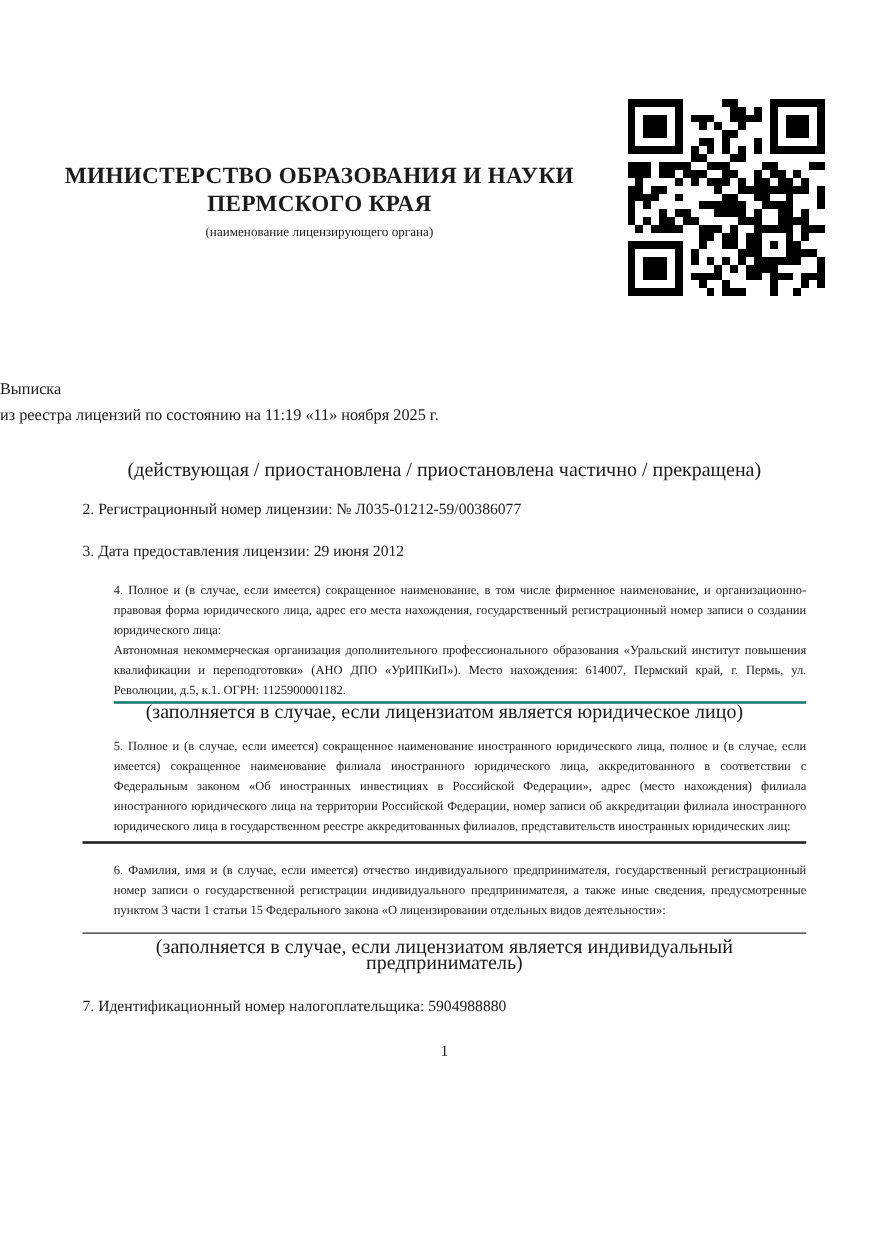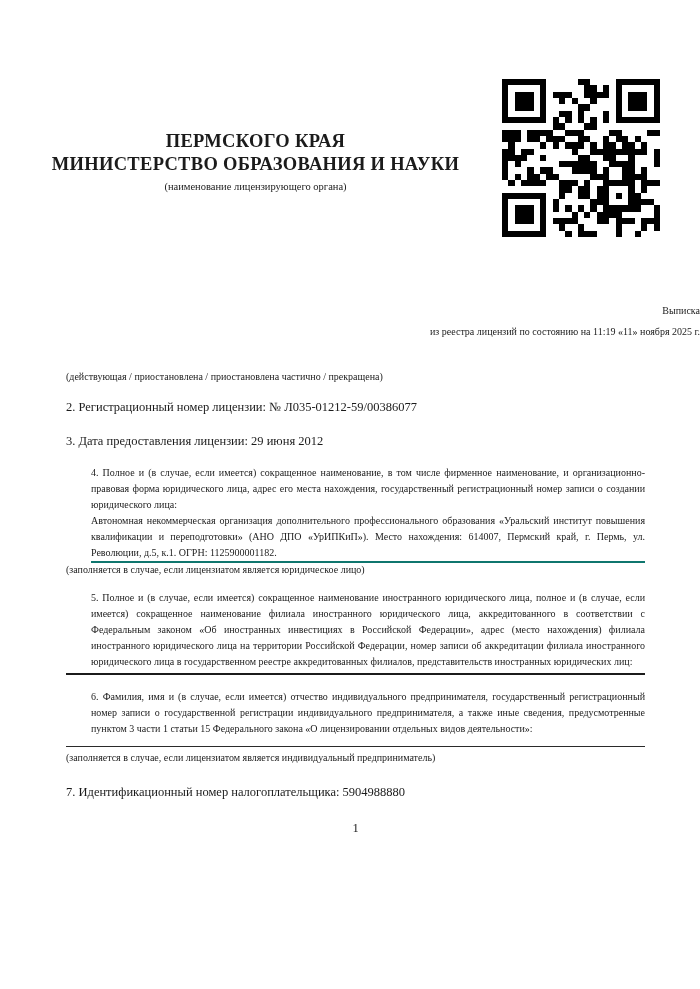--- a/index.html
+++ b/index.html
@@ -21,45 +21,45 @@
     font-weight:bold;font-size:18.5px;line-height:23px;
     letter-spacing:0.3px;
   }
   .ministry-caption{font-size:10.5px;line-height:13px;margin-top:4px;}
   .qr{
     position:absolute;top:79px;right:40px;
     width:158px;height:158px;background:#fff;
   }
   .qr svg{display:block;width:100%;height:100%;}
   
-  .doc-title{text-align:right;font-size:10px;line-height:21px;margin-top:4px;}
+  .doc-title{text-align:left;font-size:13px;line-height:21px;margin-top:4px;}
   
   .items{margin:28px 55px 0 66px;}
   .line{font-size:12.5px;line-height:20px;}
   .para{font-size:10px;line-height:16px;text-align:justify;margin-left:25px;}
-  .fill-caption{font-size:10px;line-height:13px;color:#1b1b1b;}
+  .fill-caption{font-size:16px;line-height:13px;text-align:center;color:#1b1b1b;}
   .item{margin-bottom:14px;}
   .item-4 .value{border-bottom:2px solid #0f766e;}
   .item-4 .fill-caption{margin-top:0;margin-bottom:6px;}
   .item-1 .fill-caption{margin-top:1px;}
   .rule{height:0;border-top:2px solid #1b1b1b;margin-top:3px;}
   .rule-thin{height:0;border-top:1.2px solid #2a2a2a;margin-top:9px;}
   .item-5 .fill-caption,.item-6 .fill-caption{margin-top:4px;}
   .item-6{margin-bottom:18px;}
   .page-number{text-align:center;font-size:12.5px;line-height:16px;margin-top:18px;}
 </style>
 </head>
 <body>
 
 <div class="page">
 
   <div class="header">
     <div class="ministry">
+      <div class="ministry-name">МИНИСТЕРСТВО ОБРАЗОВАНИЯ И НАУКИ</div>
       <div class="ministry-name">ПЕРМСКОГО КРАЯ</div>
-      <div class="ministry-name">МИНИСТЕРСТВО ОБРАЗОВАНИЯ И НАУКИ</div>
       <div class="ministry-caption">(наименование лицензирующего органа)</div>
     </div>
     <div class="qr">
       <svg id="qr-svg" xmlns="http://www.w3.org/2000/svg" viewBox="0 0 25 25" shape-rendering="crispEdges">
           <path d="M0 0h1v1h-1zM1 0h1v1h-1zM2 0h1v1h-1zM3 0h1v1h-1zM4 0h1v1h-1zM5 0h1v1h-1zM6 0h1v1h-1zM12 0h1v1h-1zM13 0h1v1h-1zM18 0h1v1h-1zM19 0h1v1h-1zM20 0h1v1h-1zM21 0h1v1h-1zM22 0h1v1h-1zM23 0h1v1h-1zM24 0h1v1h-1zM0 1h1v1h-1zM6 1h1v1h-1zM13 1h1v1h-1zM14 1h1v1h-1zM16 1h1v1h-1zM18 1h1v1h-1zM24 1h1v1h-1zM0 2h1v1h-1zM2 2h1v1h-1zM3 2h1v1h-1zM4 2h1v1h-1zM6 2h1v1h-1zM8 2h1v1h-1zM9 2h1v1h-1zM10 2h1v1h-1zM13 2h1v1h-1zM14 2h1v1h-1zM15 2h1v1h-1zM16 2h1v1h-1zM18 2h1v1h-1zM20 2h1v1h-1zM21 2h1v1h-1zM22 2h1v1h-1zM24 2h1v1h-1zM0 3h1v1h-1zM2 3h1v1h-1zM3 3h1v1h-1zM4 3h1v1h-1zM6 3h1v1h-1zM9 3h1v1h-1zM11 3h1v1h-1zM14 3h1v1h-1zM18 3h1v1h-1zM20 3h1v1h-1zM21 3h1v1h-1zM22 3h1v1h-1zM24 3h1v1h-1zM0 4h1v1h-1zM2 4h1v1h-1zM3 4h1v1h-1zM4 4h1v1h-1zM6 4h1v1h-1zM12 4h1v1h-1zM13 4h1v1h-1zM18 4h1v1h-1zM20 4h1v1h-1zM21 4h1v1h-1zM22 4h1v1h-1zM24 4h1v1h-1zM0 5h1v1h-1zM6 5h1v1h-1zM9 5h1v1h-1zM10 5h1v1h-1zM12 5h1v1h-1zM16 5h1v1h-1zM18 5h1v1h-1zM24 5h1v1h-1zM0 6h1v1h-1zM1 6h1v1h-1zM2 6h1v1h-1zM3 6h1v1h-1zM4 6h1v1h-1zM5 6h1v1h-1zM6 6h1v1h-1zM8 6h1v1h-1zM10 6h1v1h-1zM12 6h1v1h-1zM14 6h1v1h-1zM16 6h1v1h-1zM18 6h1v1h-1zM19 6h1v1h-1zM20 6h1v1h-1zM21 6h1v1h-1zM22 6h1v1h-1zM23 6h1v1h-1zM24 6h1v1h-1zM8 7h1v1h-1zM9 7h1v1h-1zM13 7h1v1h-1zM14 7h1v1h-1zM0 8h1v1h-1zM1 8h1v1h-1zM2 8h1v1h-1zM4 8h1v1h-1zM5 8h1v1h-1zM6 8h1v1h-1zM7 8h1v1h-1zM10 8h1v1h-1zM11 8h1v1h-1zM12 8h1v1h-1zM17 8h1v1h-1zM18 8h1v1h-1zM23 8h1v1h-1zM24 8h1v1h-1zM0 9h1v1h-1zM1 9h1v1h-1zM2 9h1v1h-1zM4 9h1v1h-1zM5 9h1v1h-1zM7 9h1v1h-1zM8 9h1v1h-1zM9 9h1v1h-1zM12 9h1v1h-1zM13 9h1v1h-1zM16 9h1v1h-1zM18 9h1v1h-1zM19 9h1v1h-1zM21 9h1v1h-1zM1 10h1v1h-1zM6 10h1v1h-1zM8 10h1v1h-1zM10 10h1v1h-1zM11 10h1v1h-1zM12 10h1v1h-1zM14 10h1v1h-1zM16 10h1v1h-1zM17 10h1v1h-1zM19 10h1v1h-1zM20 10h1v1h-1zM22 10h1v1h-1zM0 11h1v1h-1zM1 11h1v1h-1zM3 11h1v1h-1zM4 11h1v1h-1zM11 11h1v1h-1zM14 11h1v1h-1zM15 11h1v1h-1zM16 11h1v1h-1zM17 11h1v1h-1zM18 11h1v1h-1zM19 11h1v1h-1zM20 11h1v1h-1zM21 11h1v1h-1zM22 11h1v1h-1zM24 11h1v1h-1zM0 12h1v1h-1zM1 12h1v1h-1zM2 12h1v1h-1zM3 12h1v1h-1zM6 12h1v1h-1zM12 12h1v1h-1zM13 12h1v1h-1zM16 12h1v1h-1zM17 12h1v1h-1zM20 12h1v1h-1zM24 12h1v1h-1zM0 13h1v1h-1zM2 13h1v1h-1zM9 13h1v1h-1zM10 13h1v1h-1zM11 13h1v1h-1zM12 13h1v1h-1zM13 13h1v1h-1zM14 13h1v1h-1zM17 13h1v1h-1zM18 13h1v1h-1zM19 13h1v1h-1zM20 13h1v1h-1zM24 13h1v1h-1zM0 14h1v1h-1zM4 14h1v1h-1zM6 14h1v1h-1zM7 14h1v1h-1zM11 14h1v1h-1zM12 14h1v1h-1zM13 14h1v1h-1zM14 14h1v1h-1zM16 14h1v1h-1zM19 14h1v1h-1zM20 14h1v1h-1zM22 14h1v1h-1zM0 15h1v1h-1zM2 15h1v1h-1zM4 15h1v1h-1zM5 15h1v1h-1zM7 15h1v1h-1zM8 15h1v1h-1zM14 15h1v1h-1zM15 15h1v1h-1zM16 15h1v1h-1zM19 15h1v1h-1zM20 15h1v1h-1zM21 15h1v1h-1zM22 15h1v1h-1zM1 16h1v1h-1zM3 16h1v1h-1zM4 16h1v1h-1zM5 16h1v1h-1zM6 16h1v1h-1zM9 16h1v1h-1zM10 16h1v1h-1zM11 16h1v1h-1zM13 16h1v1h-1zM16 16h1v1h-1zM17 16h1v1h-1zM18 16h1v1h-1zM19 16h1v1h-1zM20 16h1v1h-1zM22 16h1v1h-1zM23 16h1v1h-1zM24 16h1v1h-1zM9 17h1v1h-1zM10 17h1v1h-1zM12 17h1v1h-1zM13 17h1v1h-1zM15 17h1v1h-1zM16 17h1v1h-1zM20 17h1v1h-1zM22 17h1v1h-1zM0 18h1v1h-1zM1 18h1v1h-1zM2 18h1v1h-1zM3 18h1v1h-1zM4 18h1v1h-1zM5 18h1v1h-1zM6 18h1v1h-1zM9 18h1v1h-1zM12 18h1v1h-1zM13 18h1v1h-1zM15 18h1v1h-1zM16 18h1v1h-1zM18 18h1v1h-1zM20 18h1v1h-1zM21 18h1v1h-1zM0 19h1v1h-1zM6 19h1v1h-1zM8 19h1v1h-1zM14 19h1v1h-1zM15 19h1v1h-1zM16 19h1v1h-1zM20 19h1v1h-1zM21 19h1v1h-1zM22 19h1v1h-1zM23 19h1v1h-1zM0 20h1v1h-1zM2 20h1v1h-1zM3 20h1v1h-1zM4 20h1v1h-1zM6 20h1v1h-1zM8 20h1v1h-1zM10 20h1v1h-1zM12 20h1v1h-1zM14 20h1v1h-1zM16 20h1v1h-1zM17 20h1v1h-1zM18 20h1v1h-1zM19 20h1v1h-1zM20 20h1v1h-1zM21 20h1v1h-1zM24 20h1v1h-1zM0 21h1v1h-1zM2 21h1v1h-1zM3 21h1v1h-1zM4 21h1v1h-1zM6 21h1v1h-1zM11 21h1v1h-1zM13 21h1v1h-1zM15 21h1v1h-1zM16 21h1v1h-1zM17 21h1v1h-1zM18 21h1v1h-1zM24 21h1v1h-1zM0 22h1v1h-1zM2 22h1v1h-1zM3 22h1v1h-1zM4 22h1v1h-1zM6 22h1v1h-1zM8 22h1v1h-1zM9 22h1v1h-1zM10 22h1v1h-1zM11 22h1v1h-1zM15 22h1v1h-1zM16 22h1v1h-1zM18 22h1v1h-1zM19 22h1v1h-1zM20 22h1v1h-1zM22 22h1v1h-1zM23 22h1v1h-1zM24 22h1v1h-1zM0 23h1v1h-1zM6 23h1v1h-1zM9 23h1v1h-1zM12 23h1v1h-1zM18 23h1v1h-1zM22 23h1v1h-1zM24 23h1v1h-1zM0 24h1v1h-1zM1 24h1v1h-1zM2 24h1v1h-1zM3 24h1v1h-1zM4 24h1v1h-1zM5 24h1v1h-1zM6 24h1v1h-1zM10 24h1v1h-1zM12 24h1v1h-1zM13 24h1v1h-1zM14 24h1v1h-1zM18 24h1v1h-1zM21 24h1v1h-1z" fill="#000"></path>
         </svg>
     </div>
   </div>
 
   <div class="doc-title">

